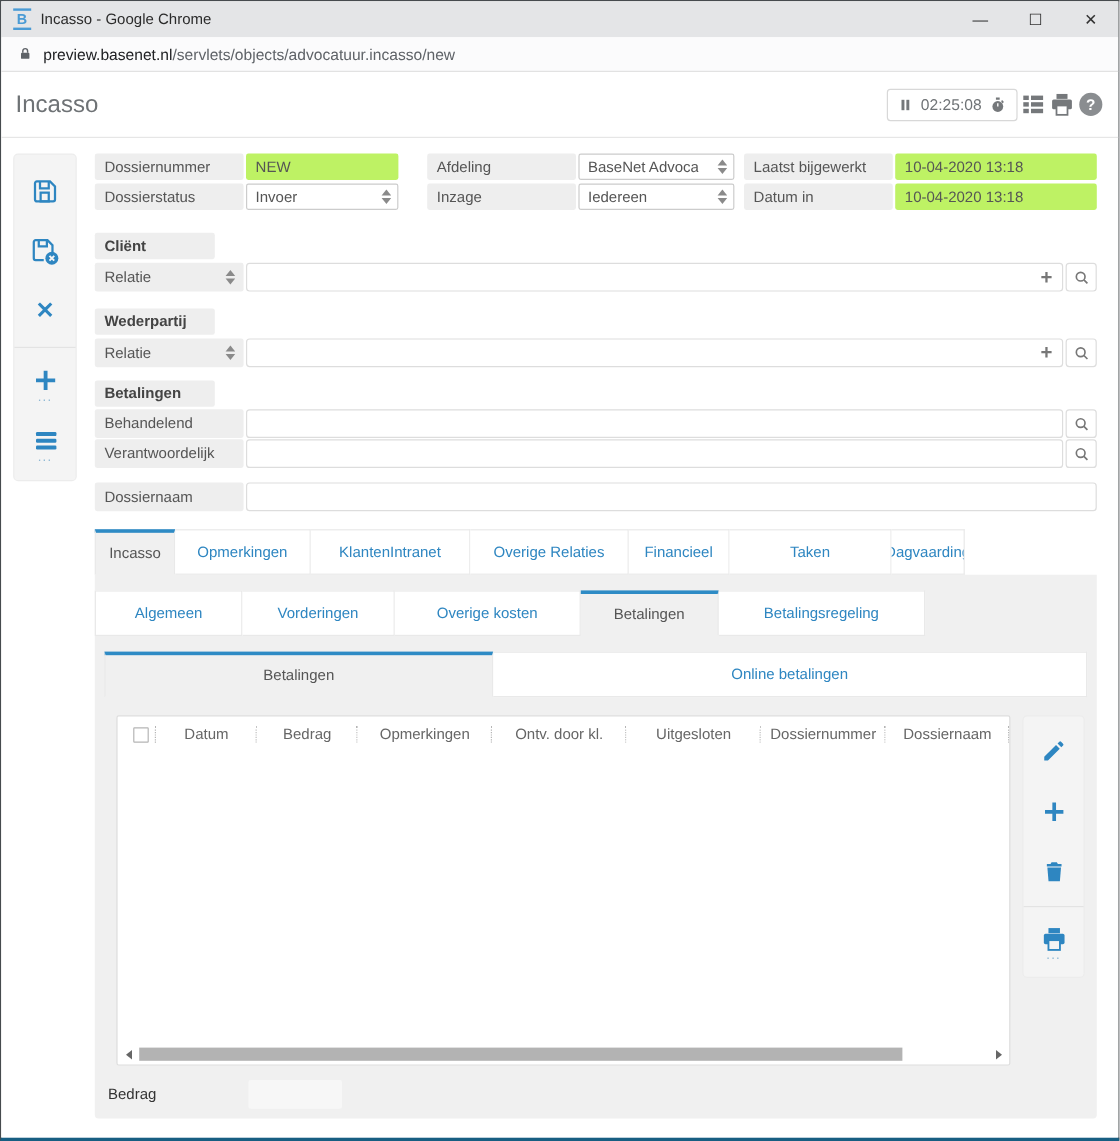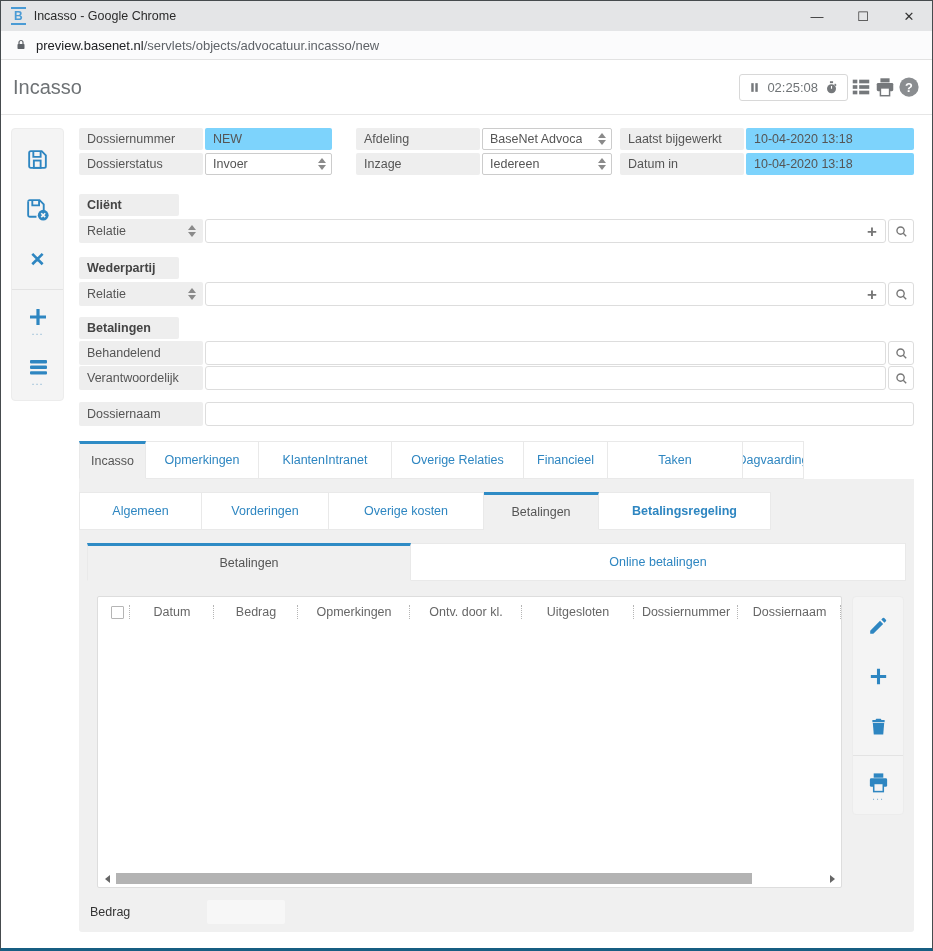--- a/index.html
+++ b/index.html
@@ -41,21 +41,21 @@
 
   .content{flex:1;display:flex;flex-direction:column;min-width:0;}
 
   
   .grid{display:flex;}
   .gcol1{width:253px;margin-right:24px;}
   .gcol2{width:256px;margin-right:8px;}
   .gcol3{flex:1;}
   .frow{display:flex;height:22px;margin-bottom:3px;font-size:12.5px;}
   .flabel{flex:0 0 124px;background:#eee;color:#555;display:flex;align-items:center;padding:0 8px;border-radius:2px;white-space:nowrap;overflow:hidden;}
-  .fvalue{flex:1;margin-left:2px;background:#7dd3fc;color:#555;display:flex;align-items:center;padding:0 8px;border-radius:2px;white-space:nowrap;overflow:hidden;}
+  .fvalue{flex:1;margin-left:2px;background:#bef264;color:#555;display:flex;align-items:center;padding:0 8px;border-radius:2px;white-space:nowrap;overflow:hidden;}
   .fselect{flex:1;margin-left:2px;background:#fff;border:1px solid #ccc;border-radius:2px;color:#555;
     display:flex;align-items:center;justify-content:space-between;padding:0 4px 1px 7px;overflow:hidden;cursor:pointer;}
   .fselect .txt{white-space:nowrap;overflow:hidden;}
   .spin{flex:0 0 10px;display:flex;flex-direction:column;align-items:center;gap:2px;margin-left:4px;}
   .spin i{display:block;border-left:4px solid transparent;border-right:4px solid transparent;}
   .spin .up{border-bottom:5px solid #8a8a8a;}
   .spin .dn{border-top:5px solid #8a8a8a;}
 
   .sect{width:100px;background:#eee;color:#444;font-weight:bold;font-size:12.5px;padding:4px 8px;border-radius:2px;}
   .rrow{display:flex;height:24px;font-size:12.5px;}
@@ -74,21 +74,21 @@
   .tab{display:flex;align-items:center;justify-content:center;background:#fff;border:1px solid #e9e9e9;border-left-width:0;
     color:#2e86c1;font-size:12.5px;white-space:nowrap;overflow:hidden;cursor:pointer;}
   .tab:first-child{border-left-width:1px;}
   .tab.active{background:#f0f0f0;color:#555;border-top:3px solid #2e8bc5;border-bottom-color:#f0f0f0;}
   .tabs-main .tab:nth-child(1){flex:0 0 67px;}  .tabs-main .tab:nth-child(2){flex:0 0 113px;}
   .tabs-main .tab:nth-child(3){flex:0 0 133px;} .tabs-main .tab:nth-child(4){flex:0 0 132px;}
   .tabs-main .tab:nth-child(5){flex:0 0 84px;}  .tabs-main .tab:nth-child(6){flex:0 0 135px;}
   .tabs-main .tab:nth-child(7){flex:0 0 61px;}  .tabs-main .tab:nth-child(8){flex:1;}
   .tabs-sub .tab:nth-child(1){flex:0 0 123px;}  .tabs-sub .tab:nth-child(2){flex:0 0 127px;}
   .tabs-sub .tab:nth-child(3){flex:0 0 155px;}  .tabs-sub .tab:nth-child(4){flex:0 0 115px;}
-  .tabs-sub .tab:nth-child(5){flex:0 0 172px;font-weight:bold;}  .tabs-sub .tab:nth-child(6){flex:1;}
+  .tabs-sub .tab:nth-child(5){flex:0 0 172px;}  .tabs-sub .tab:nth-child(6){flex:1;}
   .tabs-inner .tab:nth-child(1){flex:0 0 324px;} .tabs-inner .tab:nth-child(2){flex:1;}
 
   .panel1{background:#f0f0f0;padding:13px 0 8px 0;border-radius:0 0 3px 3px;}
   .panel2{padding:13px 8px 0 8px;}
 
   
   .table-area{display:flex;margin:15px 0 0 10px;align-items:flex-start;}
   .table-box{flex:0 0 745px;height:292px;background:#fff;border:1px solid #ddd;border-radius:2px;display:flex;flex-direction:column;}
   .thead{flex:0 0 30px;display:flex;align-items:center;color:#666;font-size:12.5px;padding-left:6px;}
   .th{position:relative;text-align:center;white-space:nowrap;overflow:hidden;padding:0 3px;}

